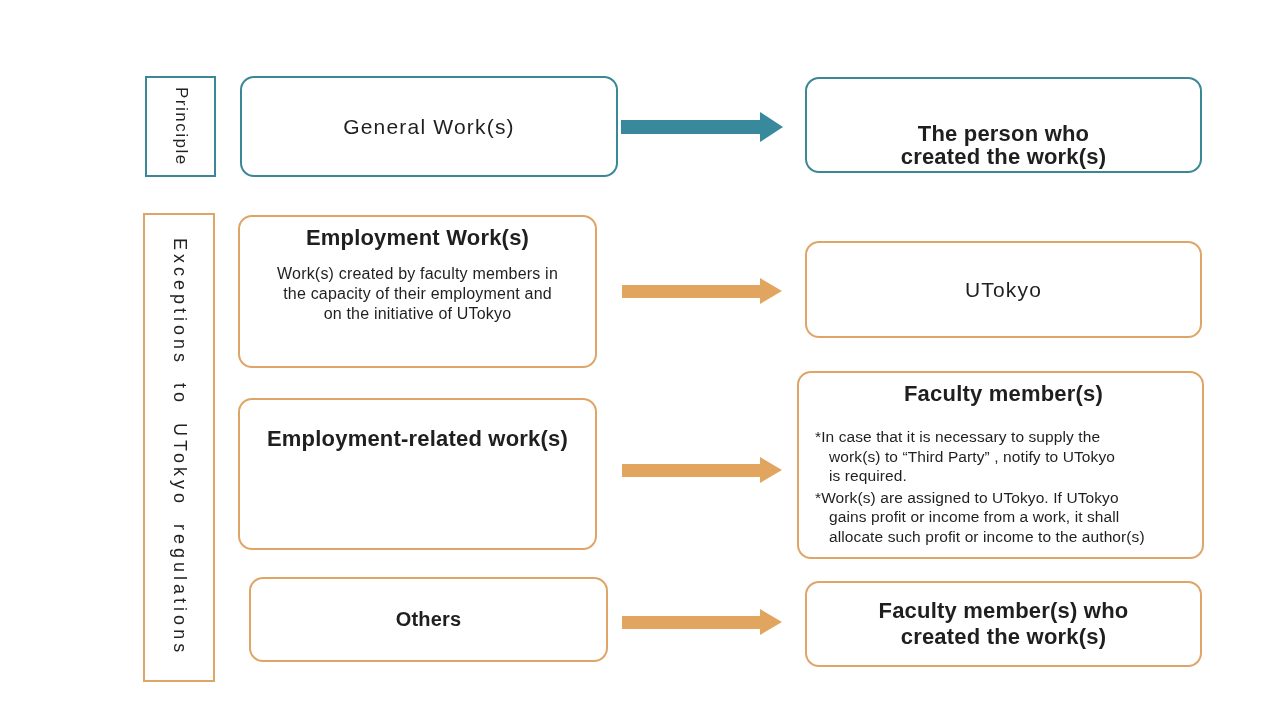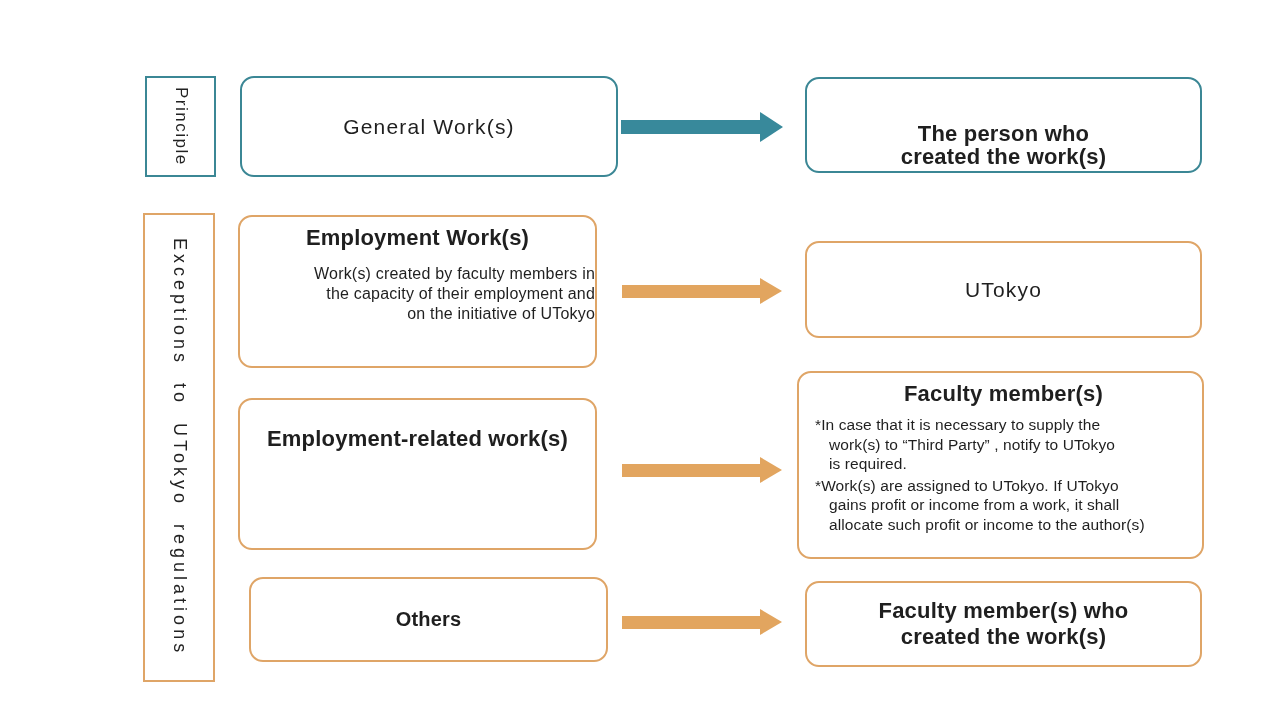--- a/index.html
+++ b/index.html
@@ -36,21 +36,21 @@
     color: #222;
     white-space: nowrap;
   }
   .vtext.exceptions { font-size: 18px; letter-spacing: 4px; word-spacing: 8px; }
   .title-lg { font-size: 21px; letter-spacing: 1.2px; }
   .title-bold { font-size: 22px; font-weight: 700; letter-spacing: 0.2px; }
   .multiline { white-space: pre-line; }
   .body-text {
     font-size: 16px;
     line-height: 20px;
-    text-align: right;
+    text-align: center;
     white-space: pre-line;
     letter-spacing: 0.2px;
   }
   .pad-box { padding-top: 8px; }
   .pad-box .body-text { margin-top: 13px; }
   .notes-box { padding: 8px 10px 0 16px; }
   .note-item {
     font-size: 15.5px;
     line-height: 19.5px;
     padding-left: 14px;
@@ -123,21 +123,21 @@
   <div class="box orange rounded" style="left:238px; top:398px; width:359px; height:152px; text-align:center; padding-top:26px;">
     <div class="title-bold">Employment-related work(s)</div>
   </div>
 
   <div class="arrow orange-arrow" style="left:622px; top:457px; width:160px; height:26px;">
     <div class="shaft"></div>
     <div class="head"></div>
   </div>
 
   <div class="box orange rounded notes-box" style="left:797px; top:371px; width:407px; height:188px;">
-    <div class="title-bold" style="text-align:center; margin-bottom:8px;">Faculty member(s)</div>
+    <div class="title-bold" style="text-align:center; margin-bottom:20px;">Faculty member(s)</div>
     <div class="note-item">*In case that it is necessary to supply the
 work(s) to “Third Party” , notify to UTokyo
 is required.</div>
     <div class="note-item">*Work(s) are assigned to UTokyo. If UTokyo
 gains profit or income from a work, it shall
 allocate such profit or income to the author(s)</div>
   </div>
 
   <div class="box orange rounded center-flex" style="left:249px; top:577px; width:359px; height:85px;">
     <span class="title-bold" style="font-size:20px;">Others</span>

